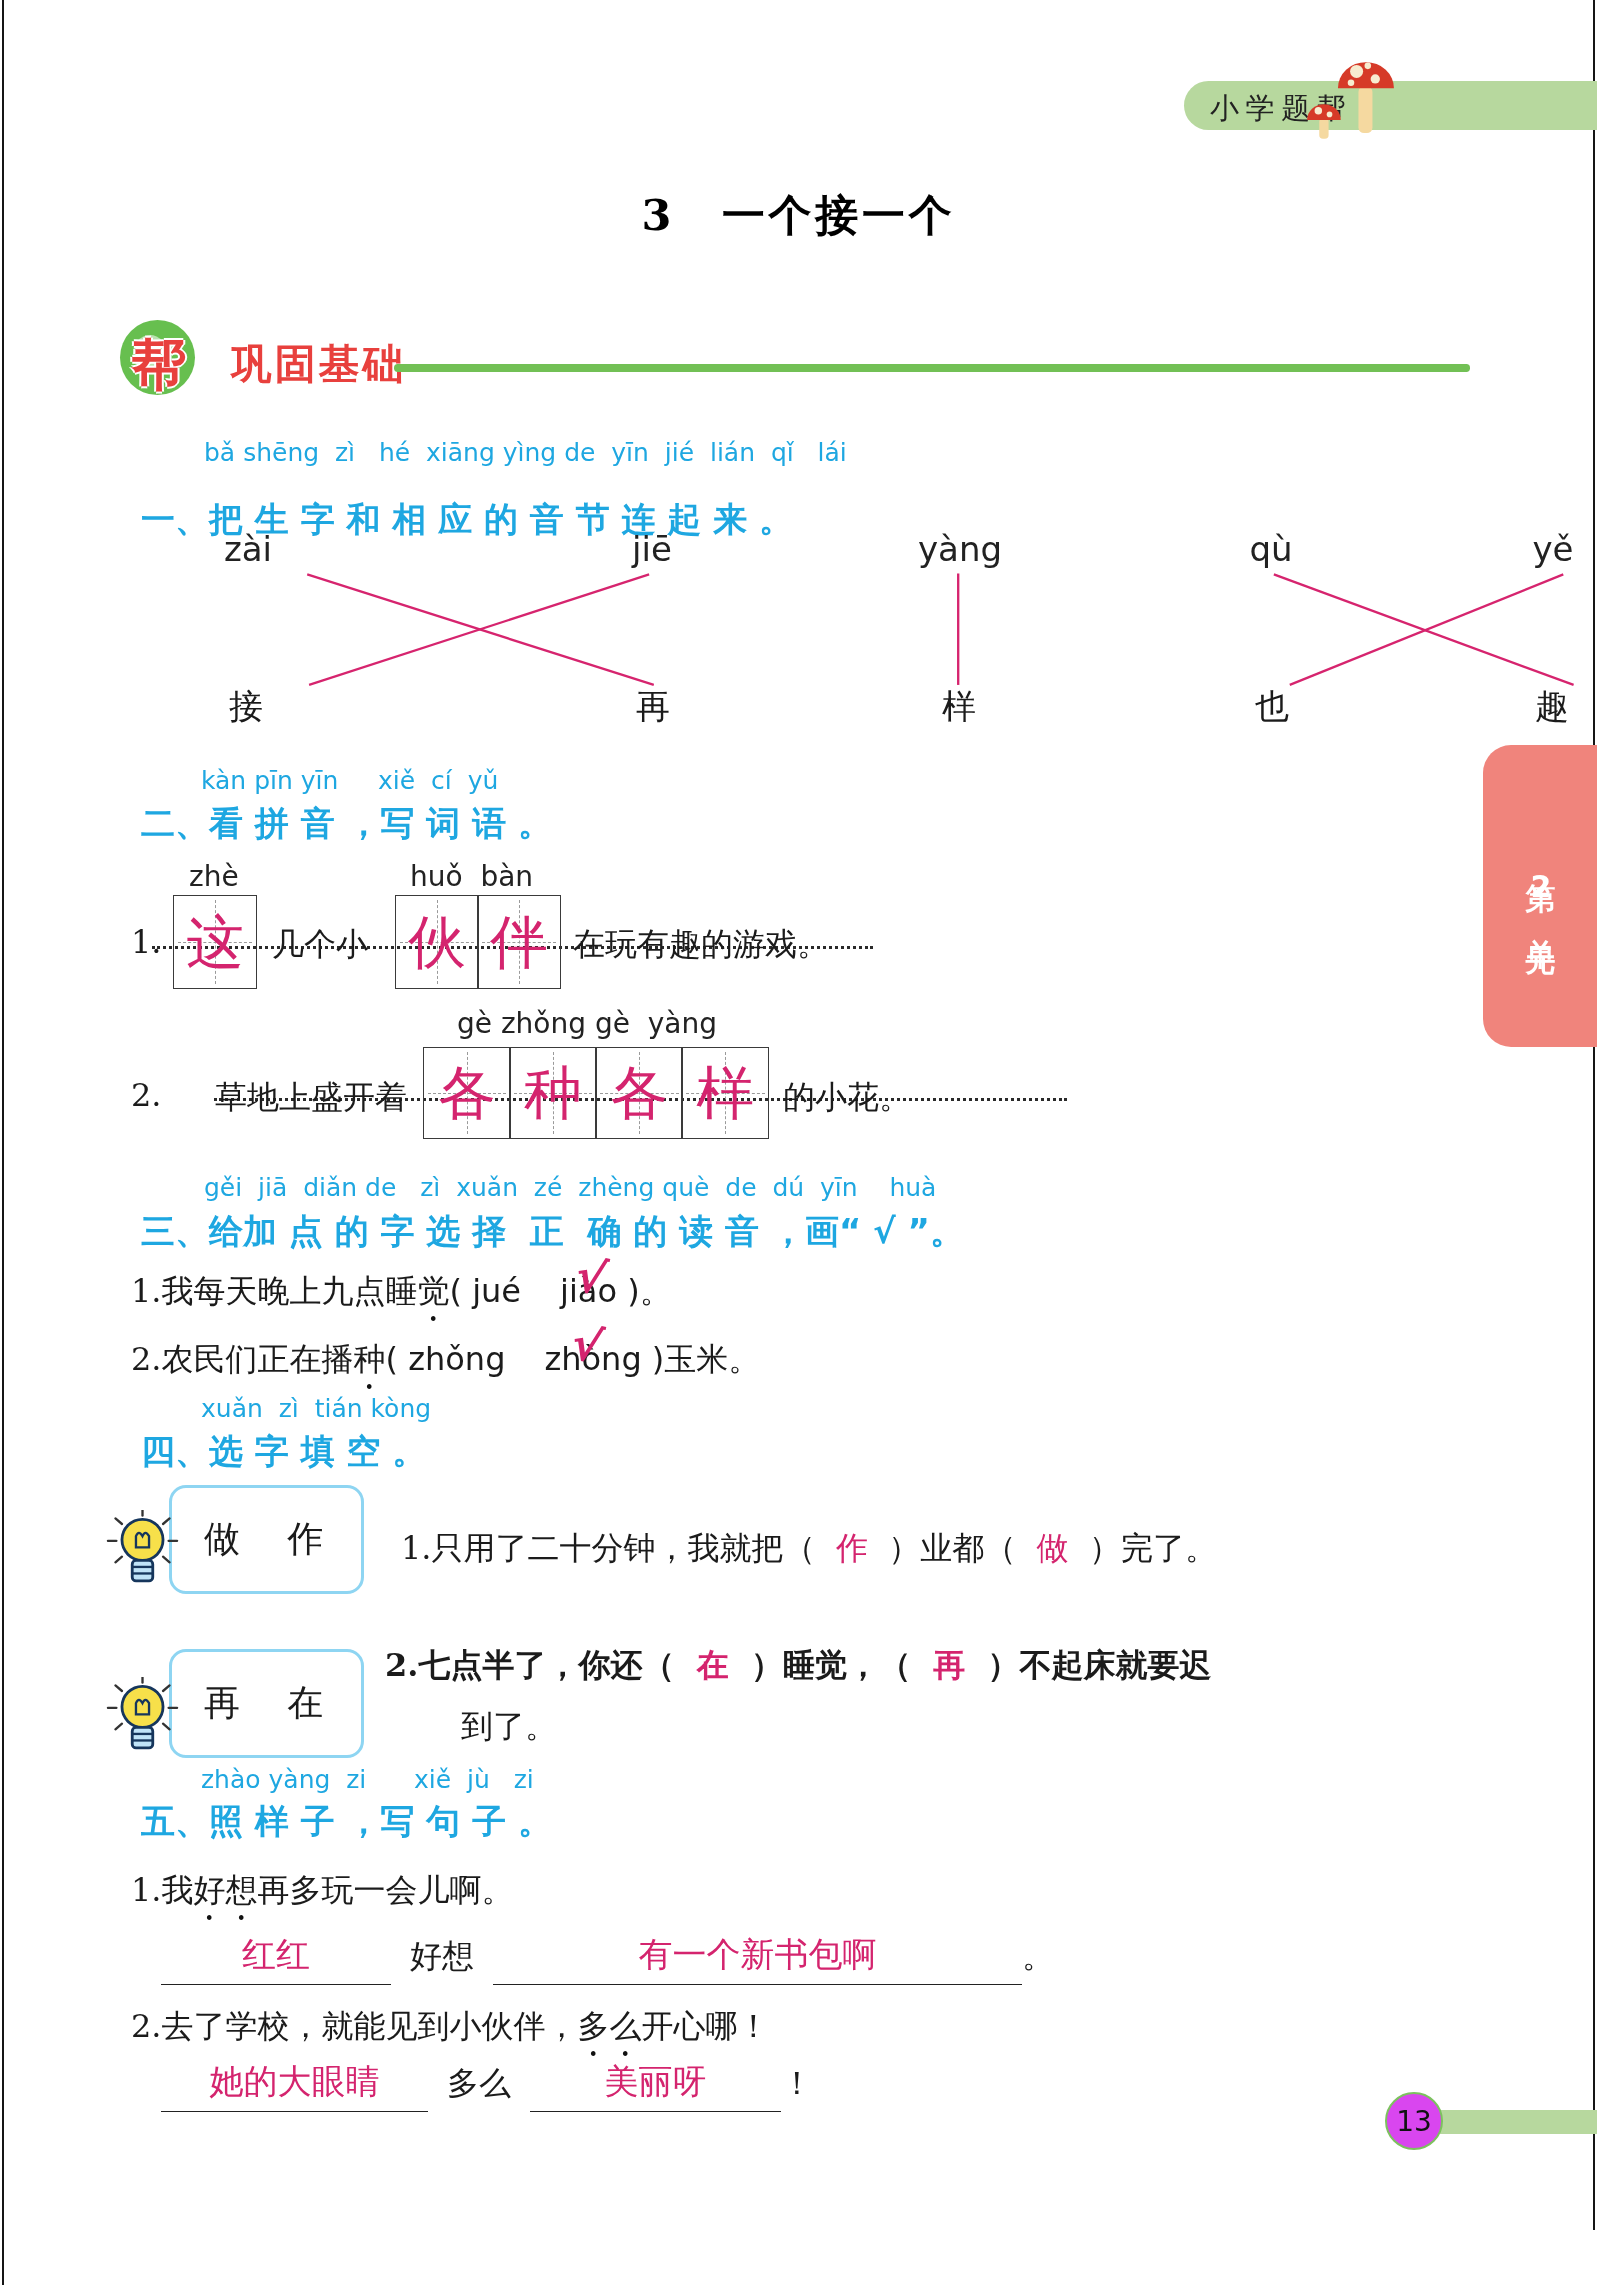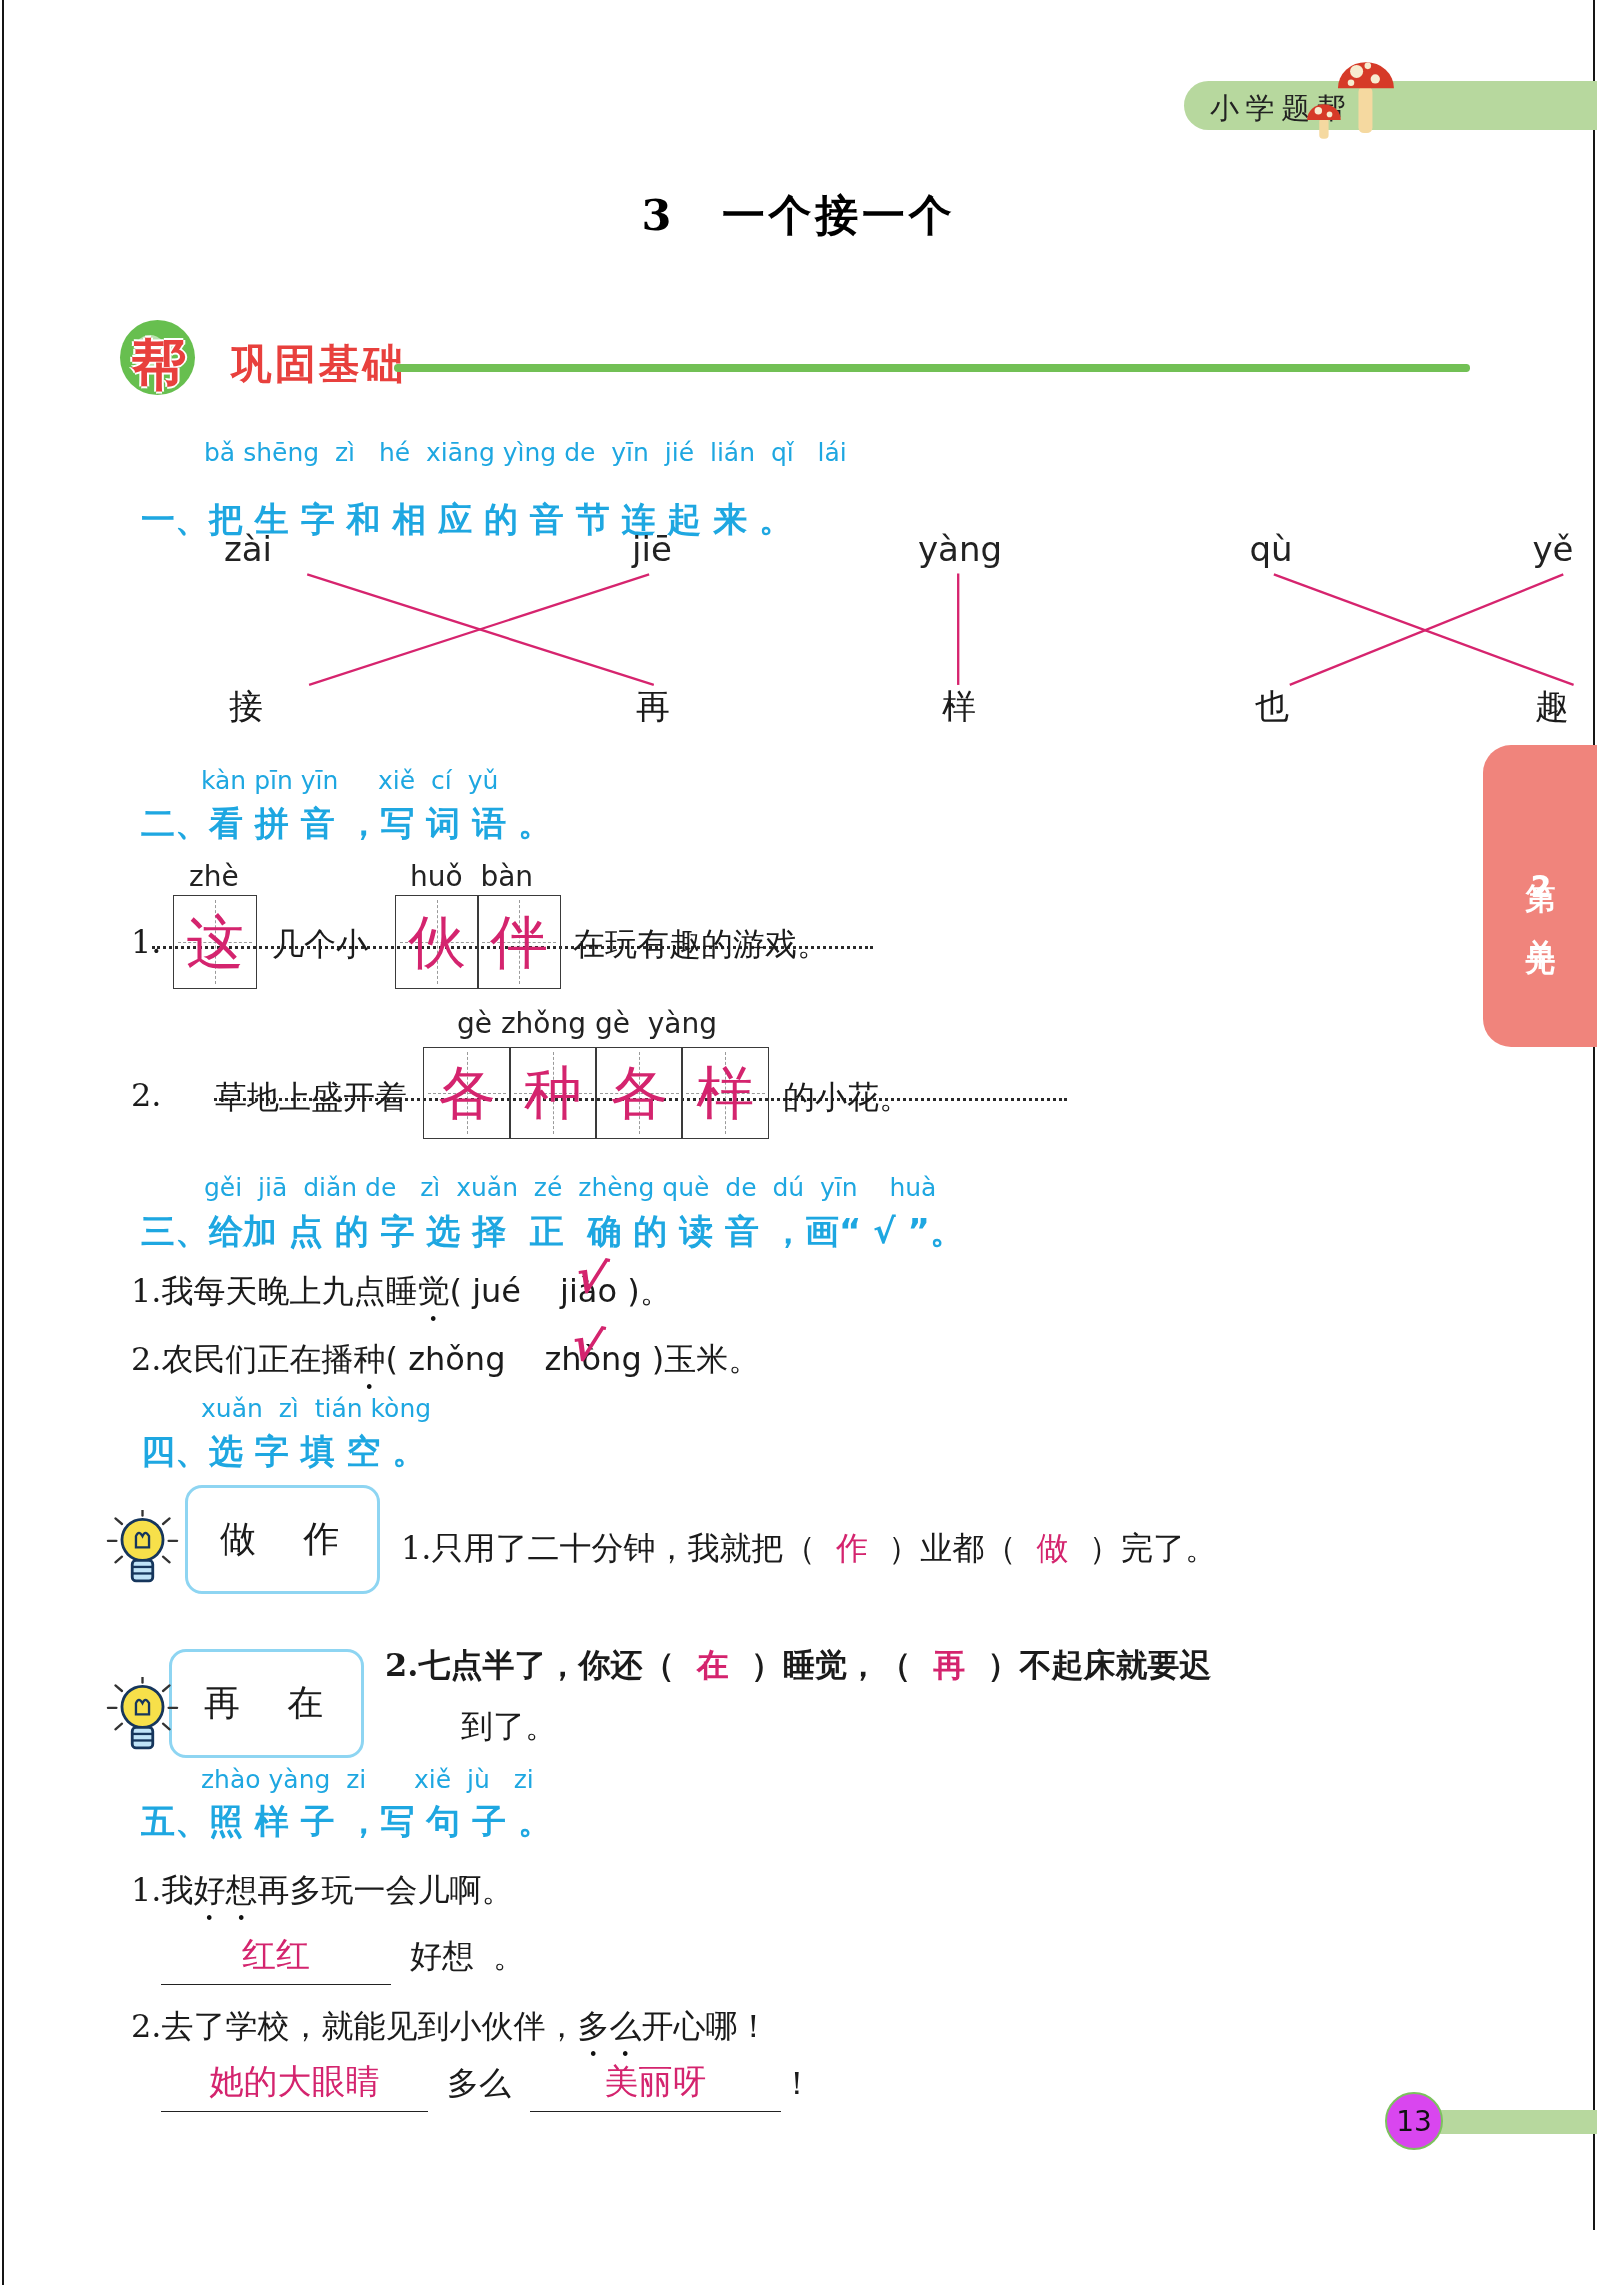--- a/index.html
+++ b/index.html
@@ -192,21 +192,21 @@
   <span data-bind="ex3.item1.num">1.</span><span data-bind="ex3.item1.pre">我每天晚上九点睡</span><span class="em-dot" data-bind="ex3.item1.dotted">觉</span><span class="sans" data-bind="ex3.item1.open">( jué</span><span class="opt sans" style="margin-left:39px;"><span data-bind="ex3.item1.opt">jiào</span><span class="tick" data-bind="ex3.item1.tick">√</span></span><span class="sans" data-bind="ex3.item1.close"> )</span><span data-bind="ex3.item1.end">。</span>
 </div>
 
 <div class="abs t" style="left:131px; top:1338px;">
   <span data-bind="ex3.item2.num">2.</span><span data-bind="ex3.item2.pre">农民们正在播</span><span class="em-dot" data-bind="ex3.item2.dotted">种</span><span class="sans" data-bind="ex3.item2.open">( zhǒng</span><span class="opt sans" style="margin-left:39px;"><span data-bind="ex3.item2.opt">zhòng</span><span class="tick" data-bind="ex3.item2.tick">√</span></span><span class="sans" data-bind="ex3.item2.close"> )</span><span data-bind="ex3.item2.end">玉米。</span>
 </div>
 
 <span class="abs py" style="left:201px; top:1394px;" data-bind="ex4.pinyin">xuǎn  zì  tián kòng</span>
 <span class="abs h" style="left:141px; top:1429px;" data-bind="ex4.heading">四、选 字 填 空 。</span>
 
-<div class="abs choicebox" style="left:169px; top:1485px;margin-left:16px;">
+<div class="abs choicebox" style="left:169px; top:1485px;">
   <span class="chars" data-bind="ex4.box1">做　作</span>
 </div>
 <svg class="abs" style="left:105px; top:1510px;" width="75" height="84" viewBox="0 0 80 90">
   <g stroke="#333" stroke-width="2.5" stroke-linecap="round">
     <line x1="12" y1="33" x2="3" y2="33"></line>
       <line x1="18" y1="15" x2="11" y2="9"></line>
     <line x1="40" y1="6" x2="40" y2="0"></line>
       <line x1="62" y1="15" x2="69" y2="9"></line>
     <line x1="68" y1="33" x2="77" y2="33"></line>
       <line x1="18" y1="50" x2="11" y2="56"></line>
@@ -249,20 +249,21 @@
 <span class="abs py" style="left:201px; top:1765px;" data-bind="ex5.pinyin">zhào yàng  zi      xiě  jù   zi</span>
 <span class="abs h" style="left:141px; top:1799px;" data-bind="ex5.heading">五、照 样 子 ，写 句 子 。</span>
 
 <div class="abs t" style="left:131px; top:1869px;">
   <span data-bind="ex5.item1.num">1.</span><span data-bind="ex5.item1.pre">我</span><span class="em-dot" data-bind="ex5.item1.dotted">好想</span><span data-bind="ex5.item1.post">再多玩一会儿啊。</span>
 </div>
 
 <div class="abs ansrow" style="left:161px; top:1932px;">
   <span class="blank" style="width:230px;" data-bind="ex5.ans1.blank1">红红</span>
   <span class="midword" data-bind="ex5.ans1.mid">好想</span>
+  <span class="blank" style="width:529px;" data-bind="ex5.ans1.blank2">有一个新书包啊</span>
   <span class="endmark" data-bind="ex5.ans1.end">。</span>
 </div>
 
 <div class="abs t" style="left:131px; top:2005px;">
   <span data-bind="ex5.item2.num">2.</span><span data-bind="ex5.item2.pre">去了学校，就能见到小伙伴，</span><span class="em-dot" data-bind="ex5.item2.dotted">多么</span><span data-bind="ex5.item2.post">开心哪！</span>
 </div>
 
 <div class="abs ansrow" style="left:161px; top:2059px;">
   <span class="blank" style="width:267px;" data-bind="ex5.ans2.blank1">她的大眼睛</span>
   <span class="midword" data-bind="ex5.ans2.mid">多么</span>

